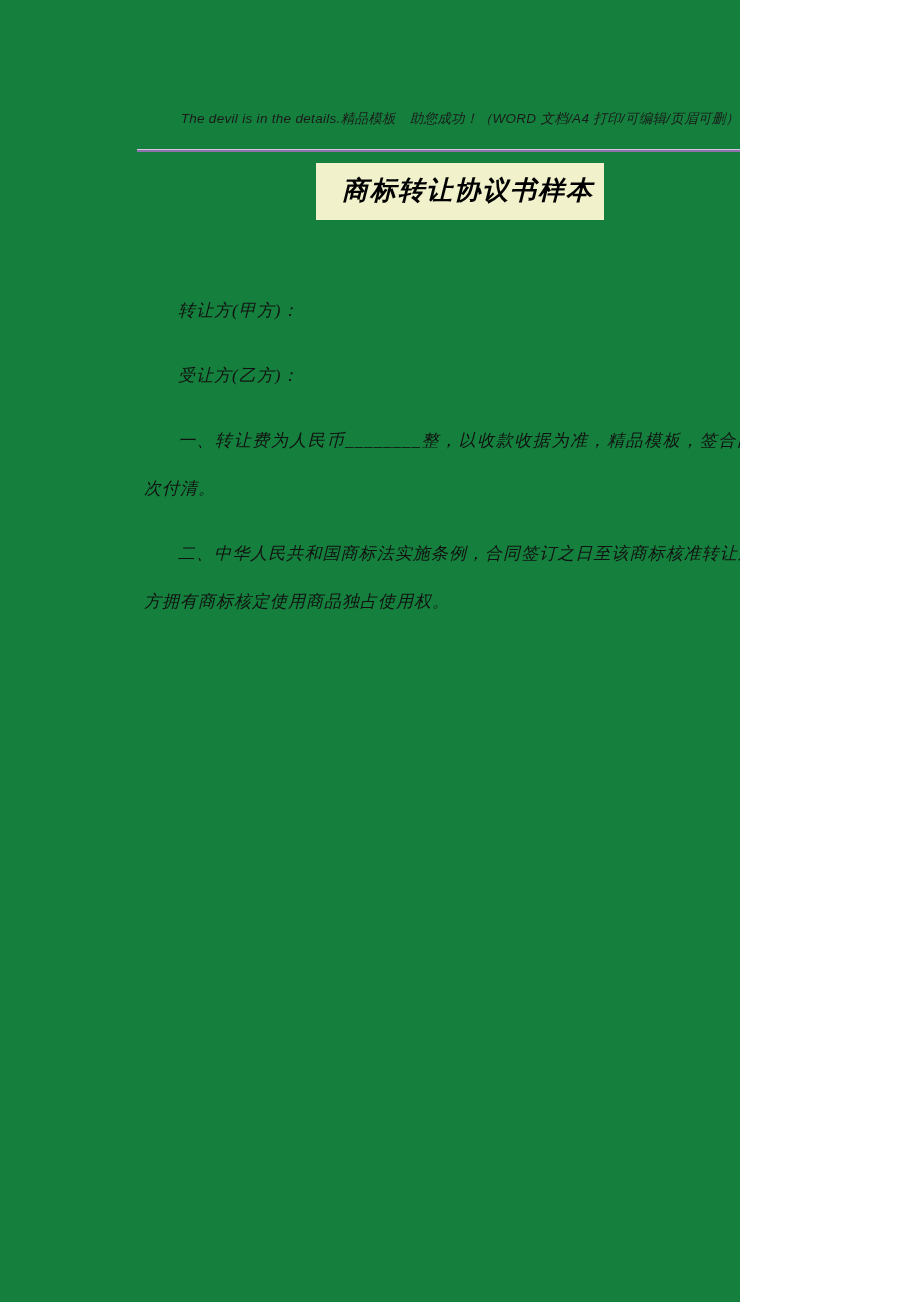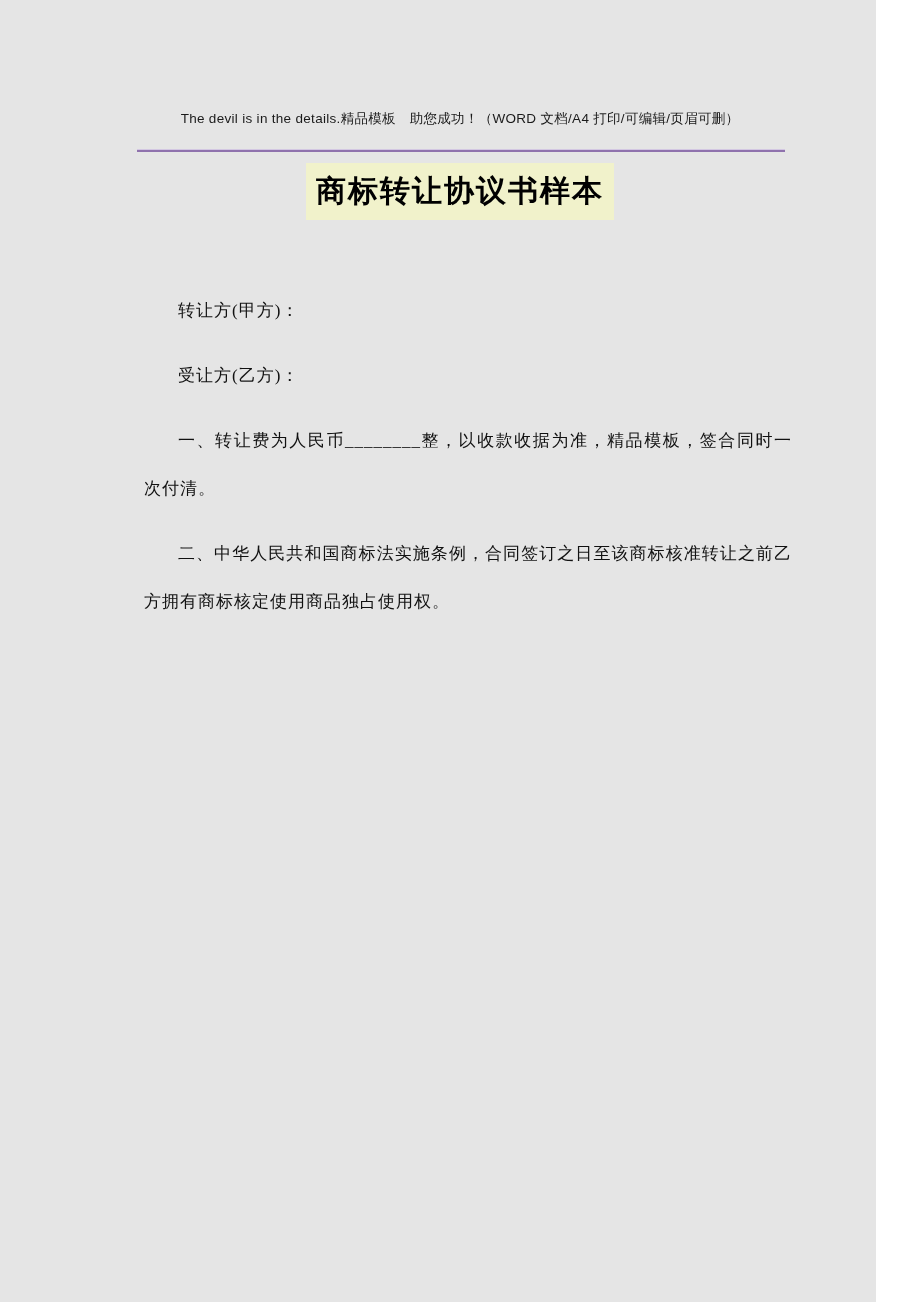--- a/index.html
+++ b/index.html
@@ -2,26 +2,27 @@
 <html><head>
 <meta charset="utf-8">
 <style>
   html, body {
     margin: 0;
     padding: 0;
     background: #ffffff;
   }
   .page {
     position: relative;
-    width: 876px;
+    width: 740px;
     height: 1302px;
-    background: #e5e5e5;
+    background: #15803d;
     overflow: hidden;
     font-family: "Liberation Serif", "DejaVu Serif", serif;
     color: #000000;
+    font-style: italic;
   }
   .doc-header {
     position: absolute;
     top: 110px;
     left: 0;
     width: 920px;
     text-align: center;
     font-family: "Liberation Sans", "DejaVu Sans", sans-serif;
     font-size: 13.5px;
     letter-spacing: 0.3px;
@@ -38,25 +39,25 @@
   }
   .doc-title {
     position: absolute;
     top: 163px;
     left: 0;
     width: 920px;
     text-align: center;
   }
   .doc-title .highlight {
     display: inline-block;
-    font-size: 30px;
+    font-size: 26px;
     font-weight: bold;
     letter-spacing: 2px;
     line-height: 50px;
-    padding: 3px 10px 4px 10px;
+    padding: 3px 10px 4px 26px;
     color: #000000;
   }
   .doc-body {
     position: absolute;
     top: 287px;
     left: 144px;
     width: 648px;
     font-size: 17px;
     letter-spacing: 1px;
     line-height: 48px;

